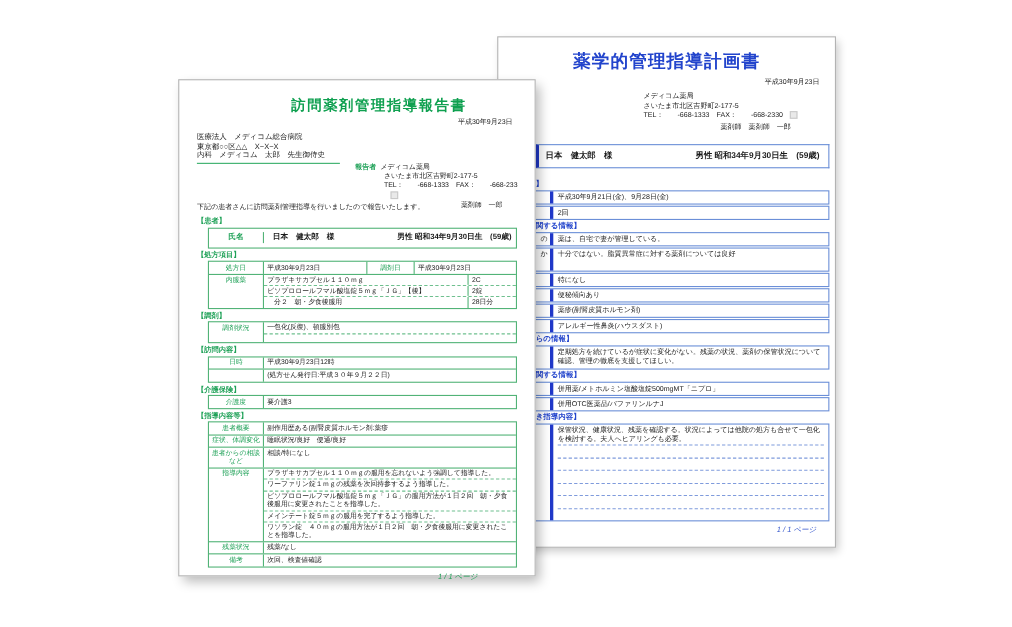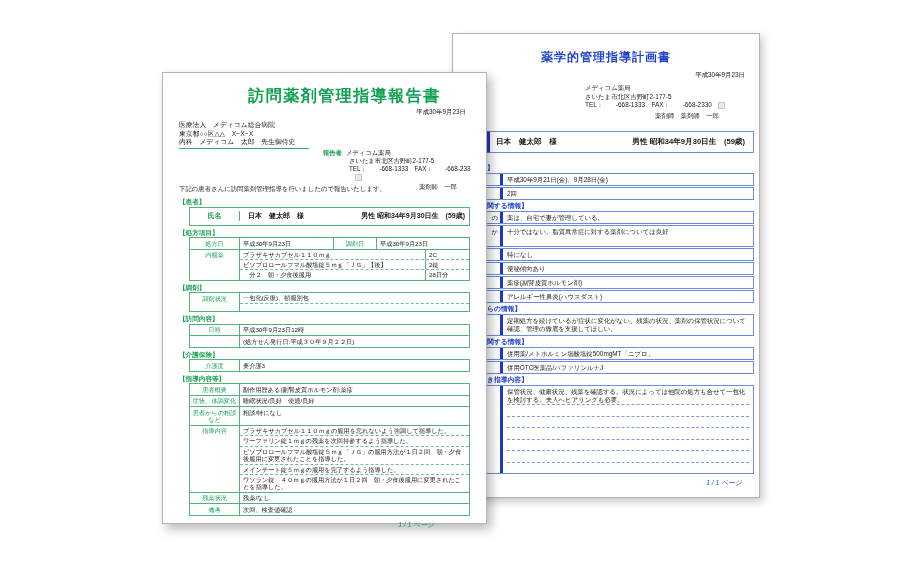--- a/index.html
+++ b/index.html
@@ -12,42 +12,42 @@
   }
   .page { position:absolute; background:#ffffff; border:1px solid #b3b3b3; }
   .page.back  { left:452px; top:33px;  width:308px; height:465px; z-index:1; box-shadow:3px 4px 8px rgba(0,0,0,.22); }
   .page.front { left:162px; top:72px;  width:325px; height:452px; z-index:2; box-shadow:4px 5px 10px rgba(0,0,0,.28); }
 
   
   .stamp { display:inline-block; width:7px; height:7px; border:1px solid #c9c9c9; background:#e9e9e9; margin-left:6px; vertical-align:middle; }
 
   
   .back { font-size:6.4px; line-height:8px; }
-  .b-title { position:absolute; top:19px; left:0; right:0; text-align:center; color:#2244cc; font-weight:bold; font-size:12px; letter-spacing:1px; }
+  .b-title { position:absolute; top:19px; left:0; right:0; text-align:center; color:#2244cc; font-weight:bold; font-size:16px; letter-spacing:1px; }
   .b-date  { position:absolute; top:37px; right:14px; font-size:6.4px; }
   .b-pharm { position:absolute; top:50px; left:132px; right:10px; font-size:6.4px; line-height:8.5px; }
   .b-pharmacist { margin-left:70px; margin-top:2px; }
   .b-patient { position:absolute; top:97px; left:33px; right:5px; height:22px;
     border:1px solid #6b8fd8; border-left:4px solid #2038c8;
     display:flex; align-items:center; font-weight:bold; font-size:7.6px; padding:0 6px; }
   .b-patient .pinfo { margin-left:auto; padding-right:2px; }
   .bflow { position:absolute; top:128px; left:4px; right:5px; }
   .bhdr { margin:2px 0 1px 30px; color:#2244cc; font-weight:bold; font-size:6.8px; line-height:8px; }
   .brow { display:flex; border:1px solid #6b8fd8; margin-bottom:1px; background:#fff; }
   .blab { width:42px; flex:none; text-align:right; padding:1.5px 2px; overflow:hidden; }
   .bval { flex:1; border-left:3px solid #2038c8; padding:1.5px 4px; }
   .brow.tall .bval { min-height:20px; }
   .bplan .bval { padding-bottom:0; }
   .bplan-text { min-height:16px; padding-top:0.5px; }
   .bdash { height:11.5px; border-top:1px dashed #7f9bdc; }
   .b-footer { text-align:right; padding-right:12px; margin-top:5px; color:#3355cc; font-style:italic; font-size:6.8px; }
 
   
   .front { font-size:6.2px; line-height:7.4px; }
-  .f-title { position:absolute; top:19px; left:0; right:0; text-align:center; color:#0fa050; font-weight:bold; font-size:16px; letter-spacing:1.5px;padding-left:40px; }
+  .f-title { position:absolute; top:19px; left:0; right:0; text-align:center; color:#0fa050; font-weight:bold; font-size:13px; letter-spacing:1.5px;padding-left:40px; }
   .f-date  { position:absolute; top:35px; right:20px; font-size:6.4px; }
   .f-recipient { position:absolute; top:48px; left:16px; font-size:6.8px; line-height:8.6px; }
   .f-recipient .underlined { display:inline-block; border-bottom:1.5px solid #35ad68; padding-right:14px; padding-bottom:1px; }
   .f-reporter { position:absolute; top:76px; left:160px; right:12px; font-size:6.3px; line-height:8.2px; }
   .f-reporter .rlabel { color:#1ea157; font-weight:bold; margin-right:4px; }
   .f-reporter .ind { margin-left:26px; }
   .f-reporter .ph { margin-left:96px; margin-top:1px; }
   .f-intro { position:absolute; top:112px; left:16px; font-size:6.4px; }
   .fflow { position:absolute; top:122px; left:16px; right:16px; }
   .ghdr { color:#1ea157; font-weight:bold; font-size:6.6px; margin:3px 0 1px; line-height:7.6px; }

